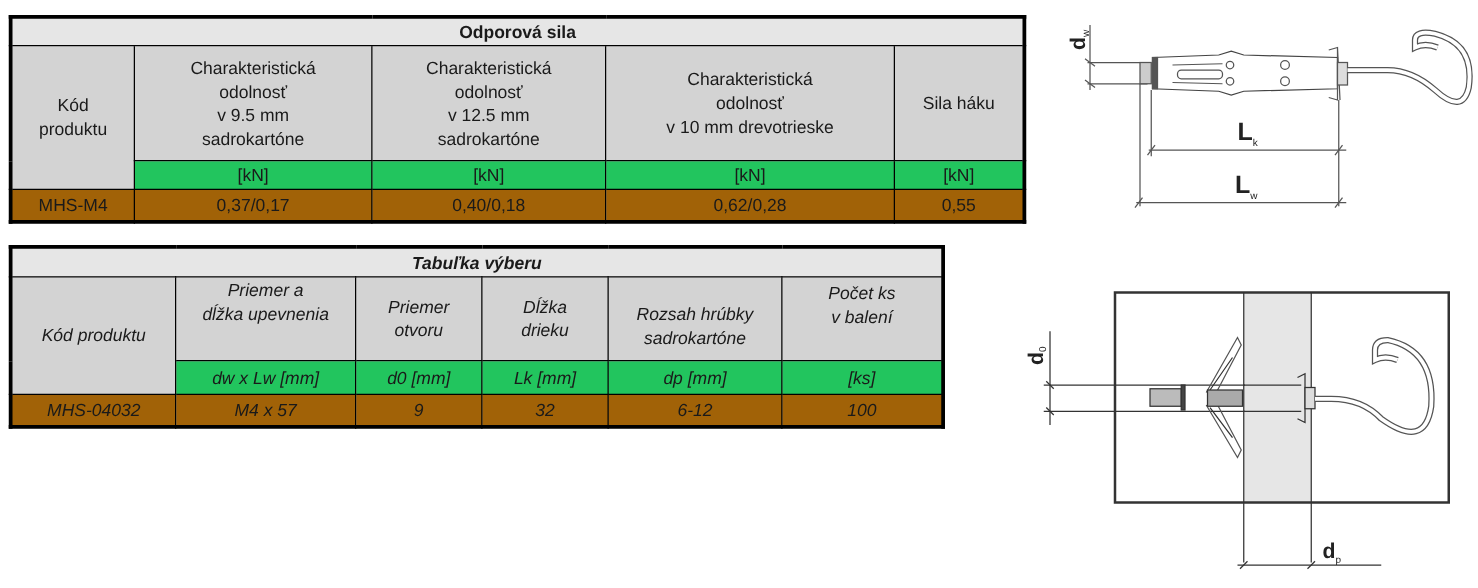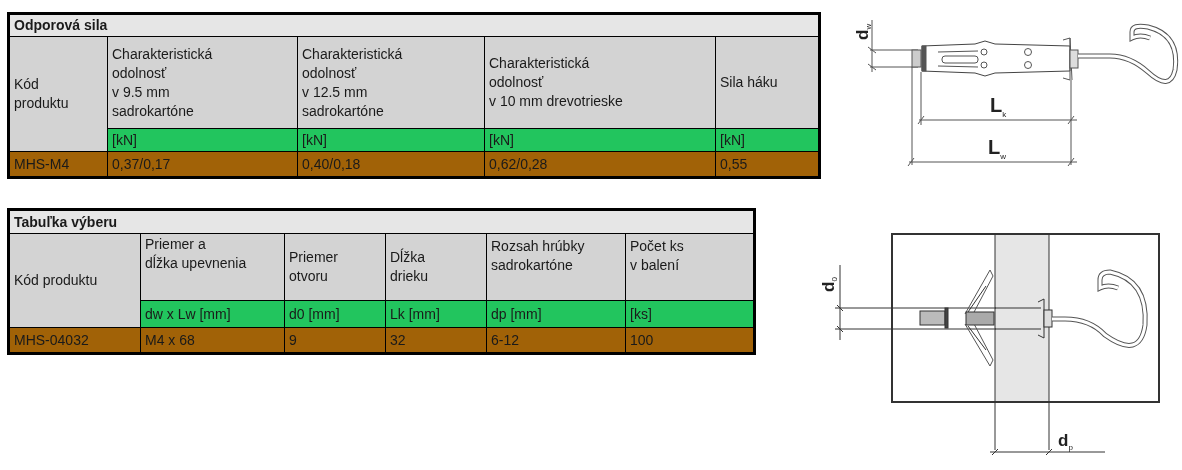--- a/index.html
+++ b/index.html
@@ -1,24 +1,24 @@
 <!DOCTYPE html>
 <html><head>
 <meta charset="utf-8">
 <style>
   html,body{margin:0;padding:0;background:#ffffff;}
   body{width:1182px;height:470px;position:relative;overflow:hidden;font-family:"Liberation Sans",sans-serif;color:#1a1a1a;}
   table.spec{position:absolute;border-collapse:collapse;border:3px solid #000;font-size:14px;table-layout:fixed;}
-  table.spec td{border:1px solid #000;text-align:left;vertical-align:middle;padding:0 4px;line-height:19px;}
+  table.spec td{border:1px solid #000;text-align:center;vertical-align:middle;padding:0 4px;line-height:19px;}
   .title-cell{background:#e6e6e6;font-weight:bold;font-size:14px;}
   .hdr{background:#d3d3d3;}
   .unit{background:#22c55e;}
   .data{background:#a16207;}
   #t1{left:7px;top:12px;width:811px;}
-  #t2{left:7px;top:208px;width:746px;}
+  #t2{left:7px;top:196px;width:746px;font-style:italic;}
   .diagram{position:absolute;}
 </style>
 </head>
 <body>
 
 <table class="spec" id="t1">
   <colgroup>
       <col style="width:99px">
       <col style="width:190px">
       <col style="width:187px">
@@ -93,39 +93,39 @@
       <div>dĺžka upevnenia</div>
     </td>
     <td class="hdr">
       <div>Priemer</div>
       <div>otvoru</div>
     </td>
     <td class="hdr">
       <div>Dĺžka</div>
       <div>drieku</div>
     </td>
-    <td class="hdr" style="vertical-align:top;padding-top:3px">
+    <td class="hdr" style="vertical-align:top;padding-top:20px">
       <div>Rozsah hrúbky</div>
       <div>sadrokartóne</div>
     </td>
     <td class="hdr" style="vertical-align:top;padding-top:3px">
       <div>Počet ks</div>
       <div>v balení</div>
     </td>
   </tr>
   <tr style="height:27px">
     <td class="unit">dw x Lw [mm]</td>
     <td class="unit">d0 [mm]</td>
     <td class="unit">Lk [mm]</td>
     <td class="unit">dp [mm]</td>
     <td class="unit">[ks]</td>
   </tr>
   <tr style="height:26px">
     <td class="data">MHS-04032</td>
-    <td class="data">M4 x 68</td>
+    <td class="data">M4 x 57</td>
     <td class="data">9</td>
     <td class="data">32</td>
     <td class="data">6-12</td>
     <td class="data">100</td>
   </tr>
 </tbody>
   </table>
 
 <svg class="diagram" style="left:830px;top:0px" width="352" height="180" viewBox="0 0 352 180">
   <g stroke="#555" fill="none" stroke-width="1">

